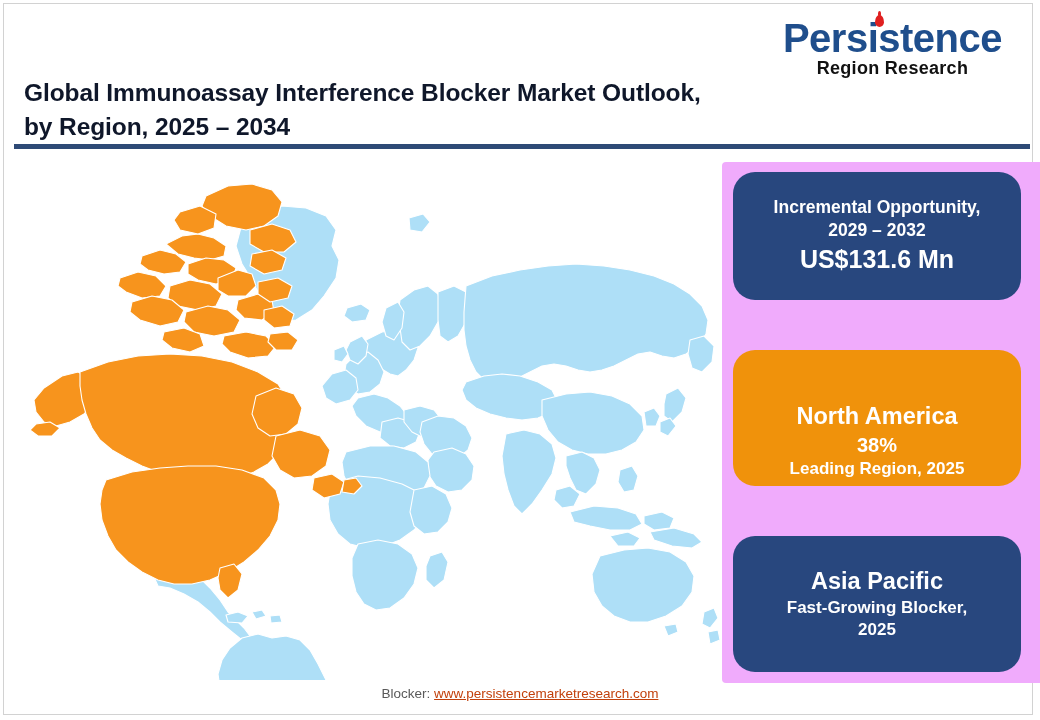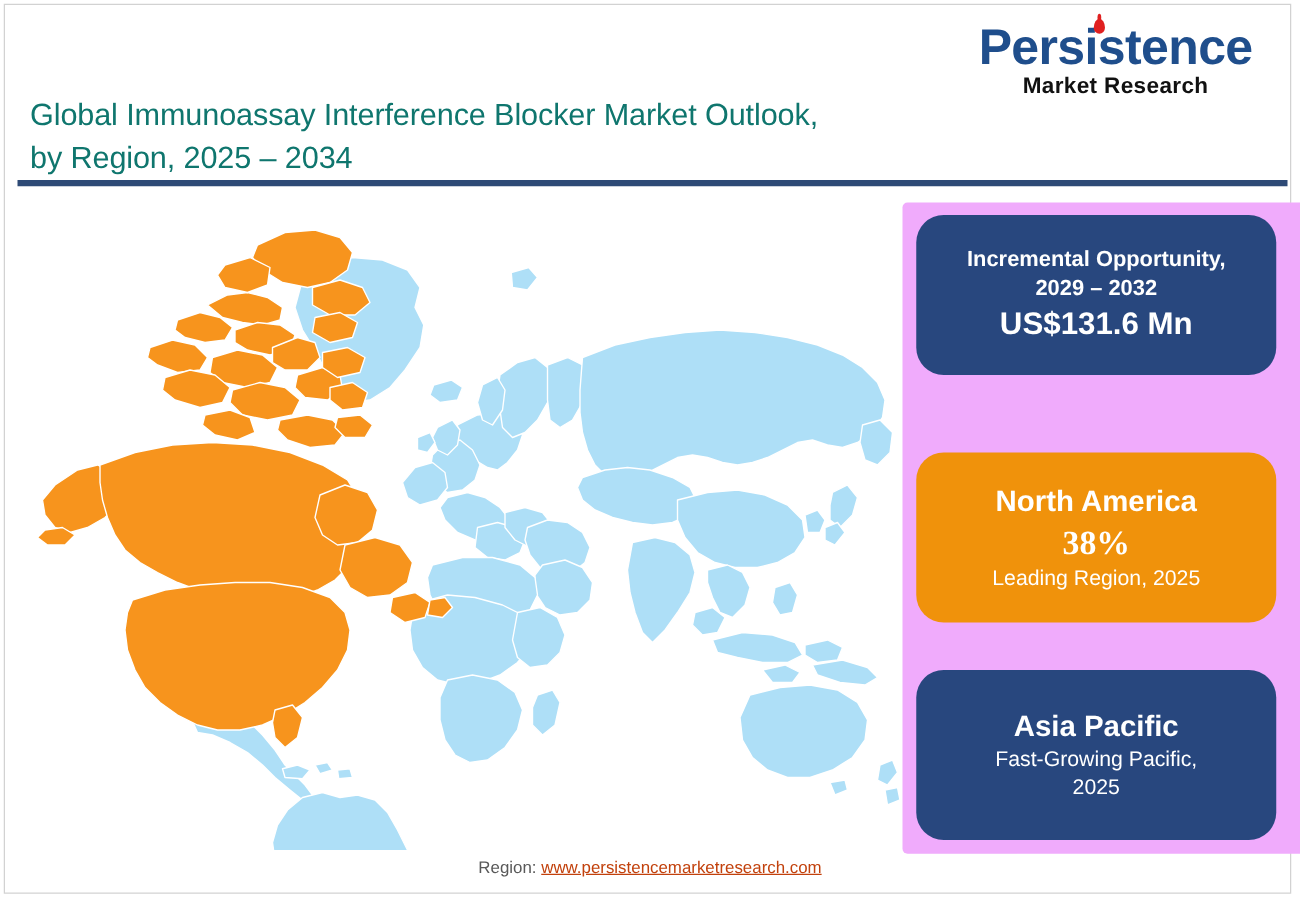--- a/index.html
+++ b/index.html
@@ -8,54 +8,54 @@
   .page-border{position:absolute;left:3px;top:3px;width:1030px;height:712px;border:1px solid #d2d2d2;box-sizing:border-box;pointer-events:none;}
 
   
   .logo{position:absolute;right:38px;top:18px;text-align:center;line-height:1;}
   .logo-main{position:relative;display:inline-block;font-size:40px;font-weight:bold;color:#1F4E8C;letter-spacing:-0.5px;font-family:"Liberation Sans",sans-serif;}
   .logo-dot{position:absolute;left:92px;top:-3px;width:9px;height:12px;background:#E02020;border-radius:50% 50% 50% 50%/60% 60% 40% 40%;}
   .logo-dot:after{content:"";position:absolute;left:3px;top:-4px;width:3px;height:6px;background:#E02020;border-radius:50%;}
   .logo-sub{font-size:18px;font-weight:bold;color:#111;letter-spacing:0.3px;margin-top:1px;}
 
   
-  .title{position:absolute;left:24px;top:76px;width:790px;font-size:24.5px;font-weight:normal;color:#0f766e;line-height:1.38;letter-spacing:-0.1px;}
+  .title{position:absolute;left:24px;top:76px;width:790px;font-size:24.5px;font-weight:bold;color:#0f172a;line-height:1.38;letter-spacing:-0.1px;}
   .title-rule{position:absolute;left:14px;top:144px;width:1016px;height:5px;background:#2E4A76;}
 
   
   .map-wrap{position:absolute;left:14px;top:160px;width:706px;height:520px;}
   .map-wrap svg{display:block;width:100%;height:100%;}
 
   
   .panel{position:absolute;left:722px;top:162px;width:356px;height:521px;background:#f0abfc;border-radius:4px;}
   .card{position:absolute;left:11px;width:288px;border-radius:22px;display:flex;flex-direction:column;align-items:center;justify-content:center;text-align:center;color:#fff;box-sizing:border-box;padding:6px 14px;}
   .card-1{top:10px;height:128px;background:#28477E;}
-  .card-2{top:200px;height:136px;background:#F0920B;}
+  .card-2{top:188px;height:136px;background:#F0920B;justify-content:flex-end;}
   .card-3{top:374px;height:136px;background:#28477E;align-items:center;}
   .c-lead{font-size:17.5px;font-weight:bold;line-height:1.32;}
   .c-big{font-size:25px;font-weight:bold;line-height:1.3;margin-top:1px;}
   .c-huge{font-size:23.5px;font-weight:bold;line-height:1.3;}
-  .c-mid{font-size:27px;font-weight:bold;line-height:1.3;font-family:Liberation Serif, serif;}
-  .c-small{font-size:17px;font-weight:normal;line-height:1.32;}
+  .c-mid{font-size:20px;font-weight:bold;line-height:1.3;}
+  .c-small{font-size:17px;font-weight:bold;line-height:1.32;}
 
   
   .source{position:absolute;left:0;right:0;top:686px;text-align:center;font-size:13.5px;color:#595959;}
   .source a{color:#c2410c;text-decoration:underline;}
 </style>
 </head>
 <body>
 
 <div class="page">
 
   <div class="page-border"></div>
 
   <div class="logo">
     <div class="logo-main">Persistence</div>
     <div class="logo-dot"></div>
-    <div class="logo-sub">Market Research</div>
+    <div class="logo-sub">Region Research</div>
   </div>
 
   <div class="title">
     <div>Global Immunoassay Interference Blocker Market Outlook,</div>
     <div>by Region, 2025 – 2034</div>
   </div>
   <div class="title-rule"></div>
 
   <div class="map-wrap">
     <svg viewBox="0 0 706 520" xmlns="http://www.w3.org/2000/svg">
@@ -189,23 +189,23 @@
     </div>
 
     <div class="card card-2">
       <div class="c-huge">North America</div>
       <div class="c-mid">38%</div>
       <div class="c-small">Leading Region, 2025</div>
     </div>
 
     <div class="card card-3">
       <div class="c-huge">Asia Pacific</div>
-      <div class="c-small">Fast-Growing Pacific,</div>
+      <div class="c-small">Fast-Growing Blocker,</div>
       <div class="c-small">2025</div>
     </div>
 
   </div>
 
   <div class="source">
-    <span>Region: </span><a href="#">www.persistencemarketresearch.com</a>
+    <span>Blocker: </span><a href="#">www.persistencemarketresearch.com</a>
   </div>
 
 </div>
 
 </body></html>

